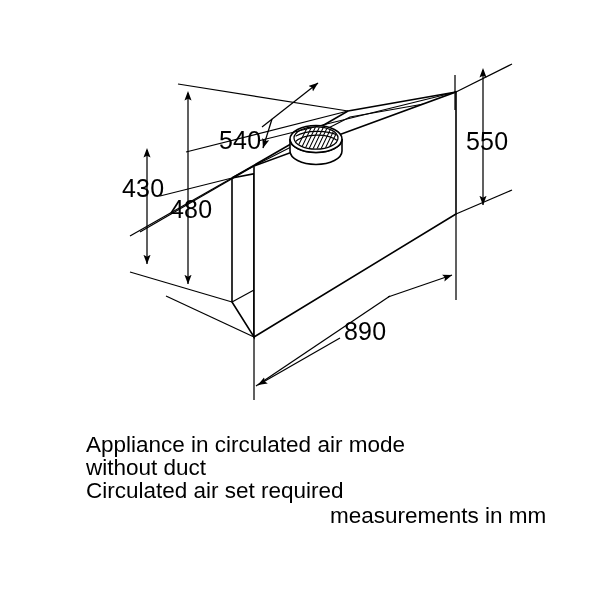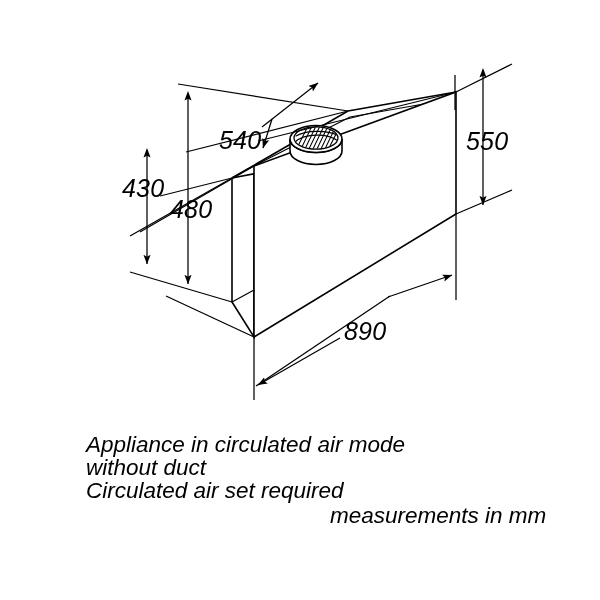--- a/index.html
+++ b/index.html
@@ -14,21 +14,20 @@
     font-family: "Liberation Sans", sans-serif;
     color: #000000;
     overflow: hidden;
     position: relative;
   }
   #drawing-root {
     position: relative;
     width: 600px;
     height: 600px;
     background: #ffffff;
-    font-style: italic;
   }
   svg#technical-drawing {
     display: block;
     width: 600px;
     height: 600px;
   }
   .stroke-main {
     fill: none;
     stroke: #000000;
     stroke-width: 1.6;

